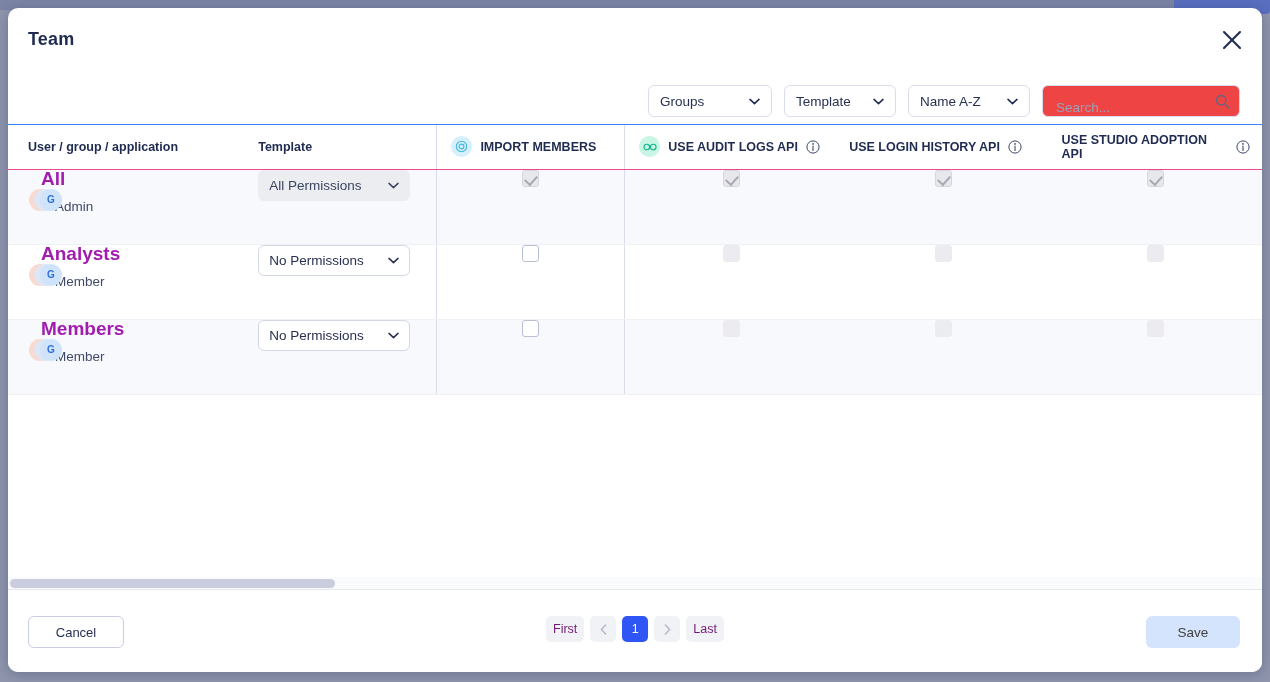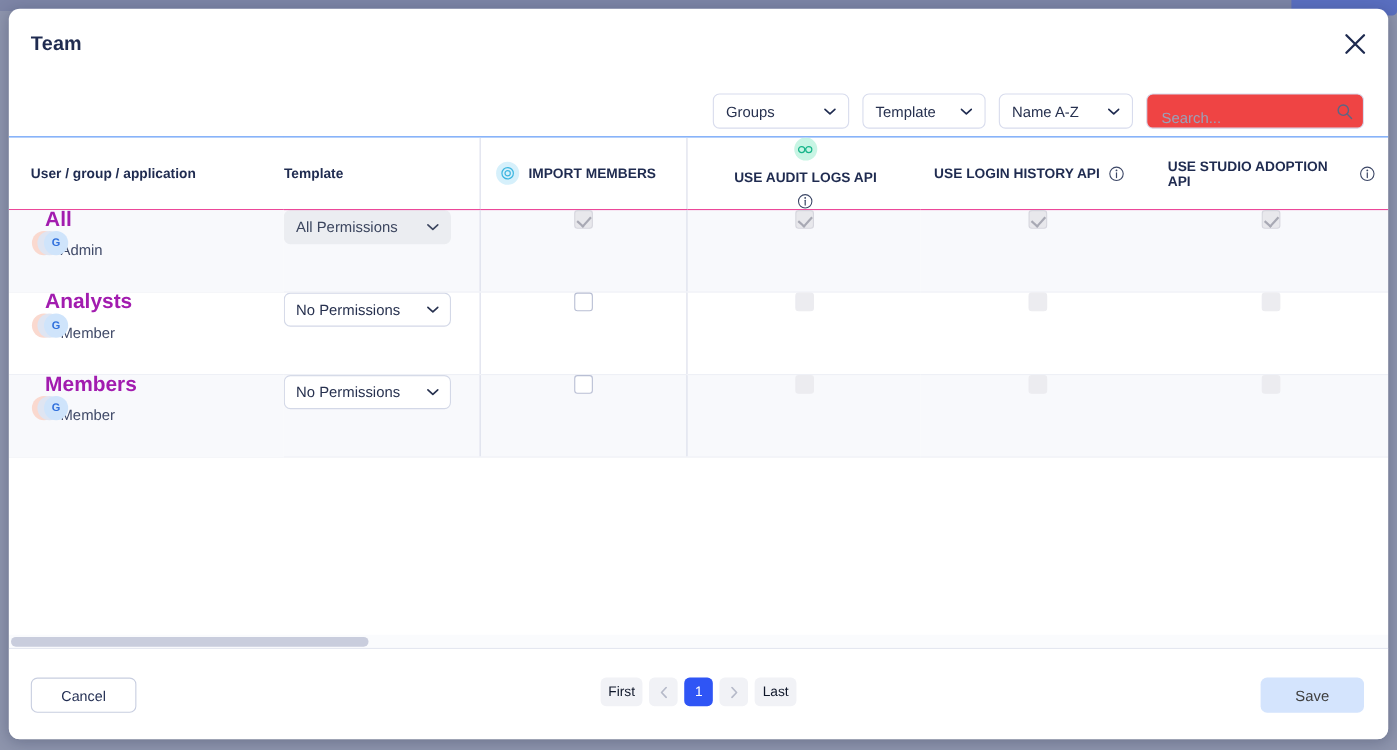--- a/index.html
+++ b/index.html
@@ -308,21 +308,21 @@
     display: flex;
     align-items: center;
     gap: 6px;
   }
   .pg {
     height: 26px;
     min-width: 26px;
     padding: 0 7px;
     border-radius: 5px;
     background: #f1f2f6;
-    color: #0f172a;
+    color: #701a75;
     font-size: 12.5px;
     display: flex;
     align-items: center;
     justify-content: center;
     cursor: pointer;
     border: none;
     font-family: "Liberation Sans", sans-serif;
   }
   .pg.active {
     background: #2f55f5;
@@ -413,21 +413,21 @@
               <span class="hdr-icon blue">
                 <svg width="13" height="13" viewBox="0 0 14 14">
                   <circle cx="7" cy="7" r="5.6" stroke="#3db6e0" stroke-width="1.2" fill="none"></circle>
                   <circle cx="7" cy="7" r="2.6" stroke="#3db6e0" stroke-width="1.2" fill="none"></circle>
                 </svg>
               </span>
               <span>IMPORT MEMBERS</span>
             </div>
           </th>
           <th class="col-api col-div-left">
-            <div class="th-inner" style="padding-left:14px;flex-direction:column;">
+            <div class="th-inner" style="padding-left:14px;">
               <span class="hdr-icon mint">
                 <svg width="14" height="10" viewBox="0 0 16 10">
                   <circle cx="4.3" cy="5" r="3.2" stroke="#18b58a" stroke-width="1.3" fill="none"></circle>
                   <circle cx="11.7" cy="5" r="3.2" stroke="#18b58a" stroke-width="1.3" fill="none"></circle>
                   <path d="M7.5 4.3 L8.5 4.3" stroke="#18b58a" stroke-width="1.3"></path>
                 </svg>
               </span>
               <span>USE AUDIT LOGS API</span>
               <svg class="info-ic" viewBox="0 0 14 14">
                 <circle cx="7" cy="7" r="6.1" stroke="#3c4766" stroke-width="1" fill="none"></circle>

